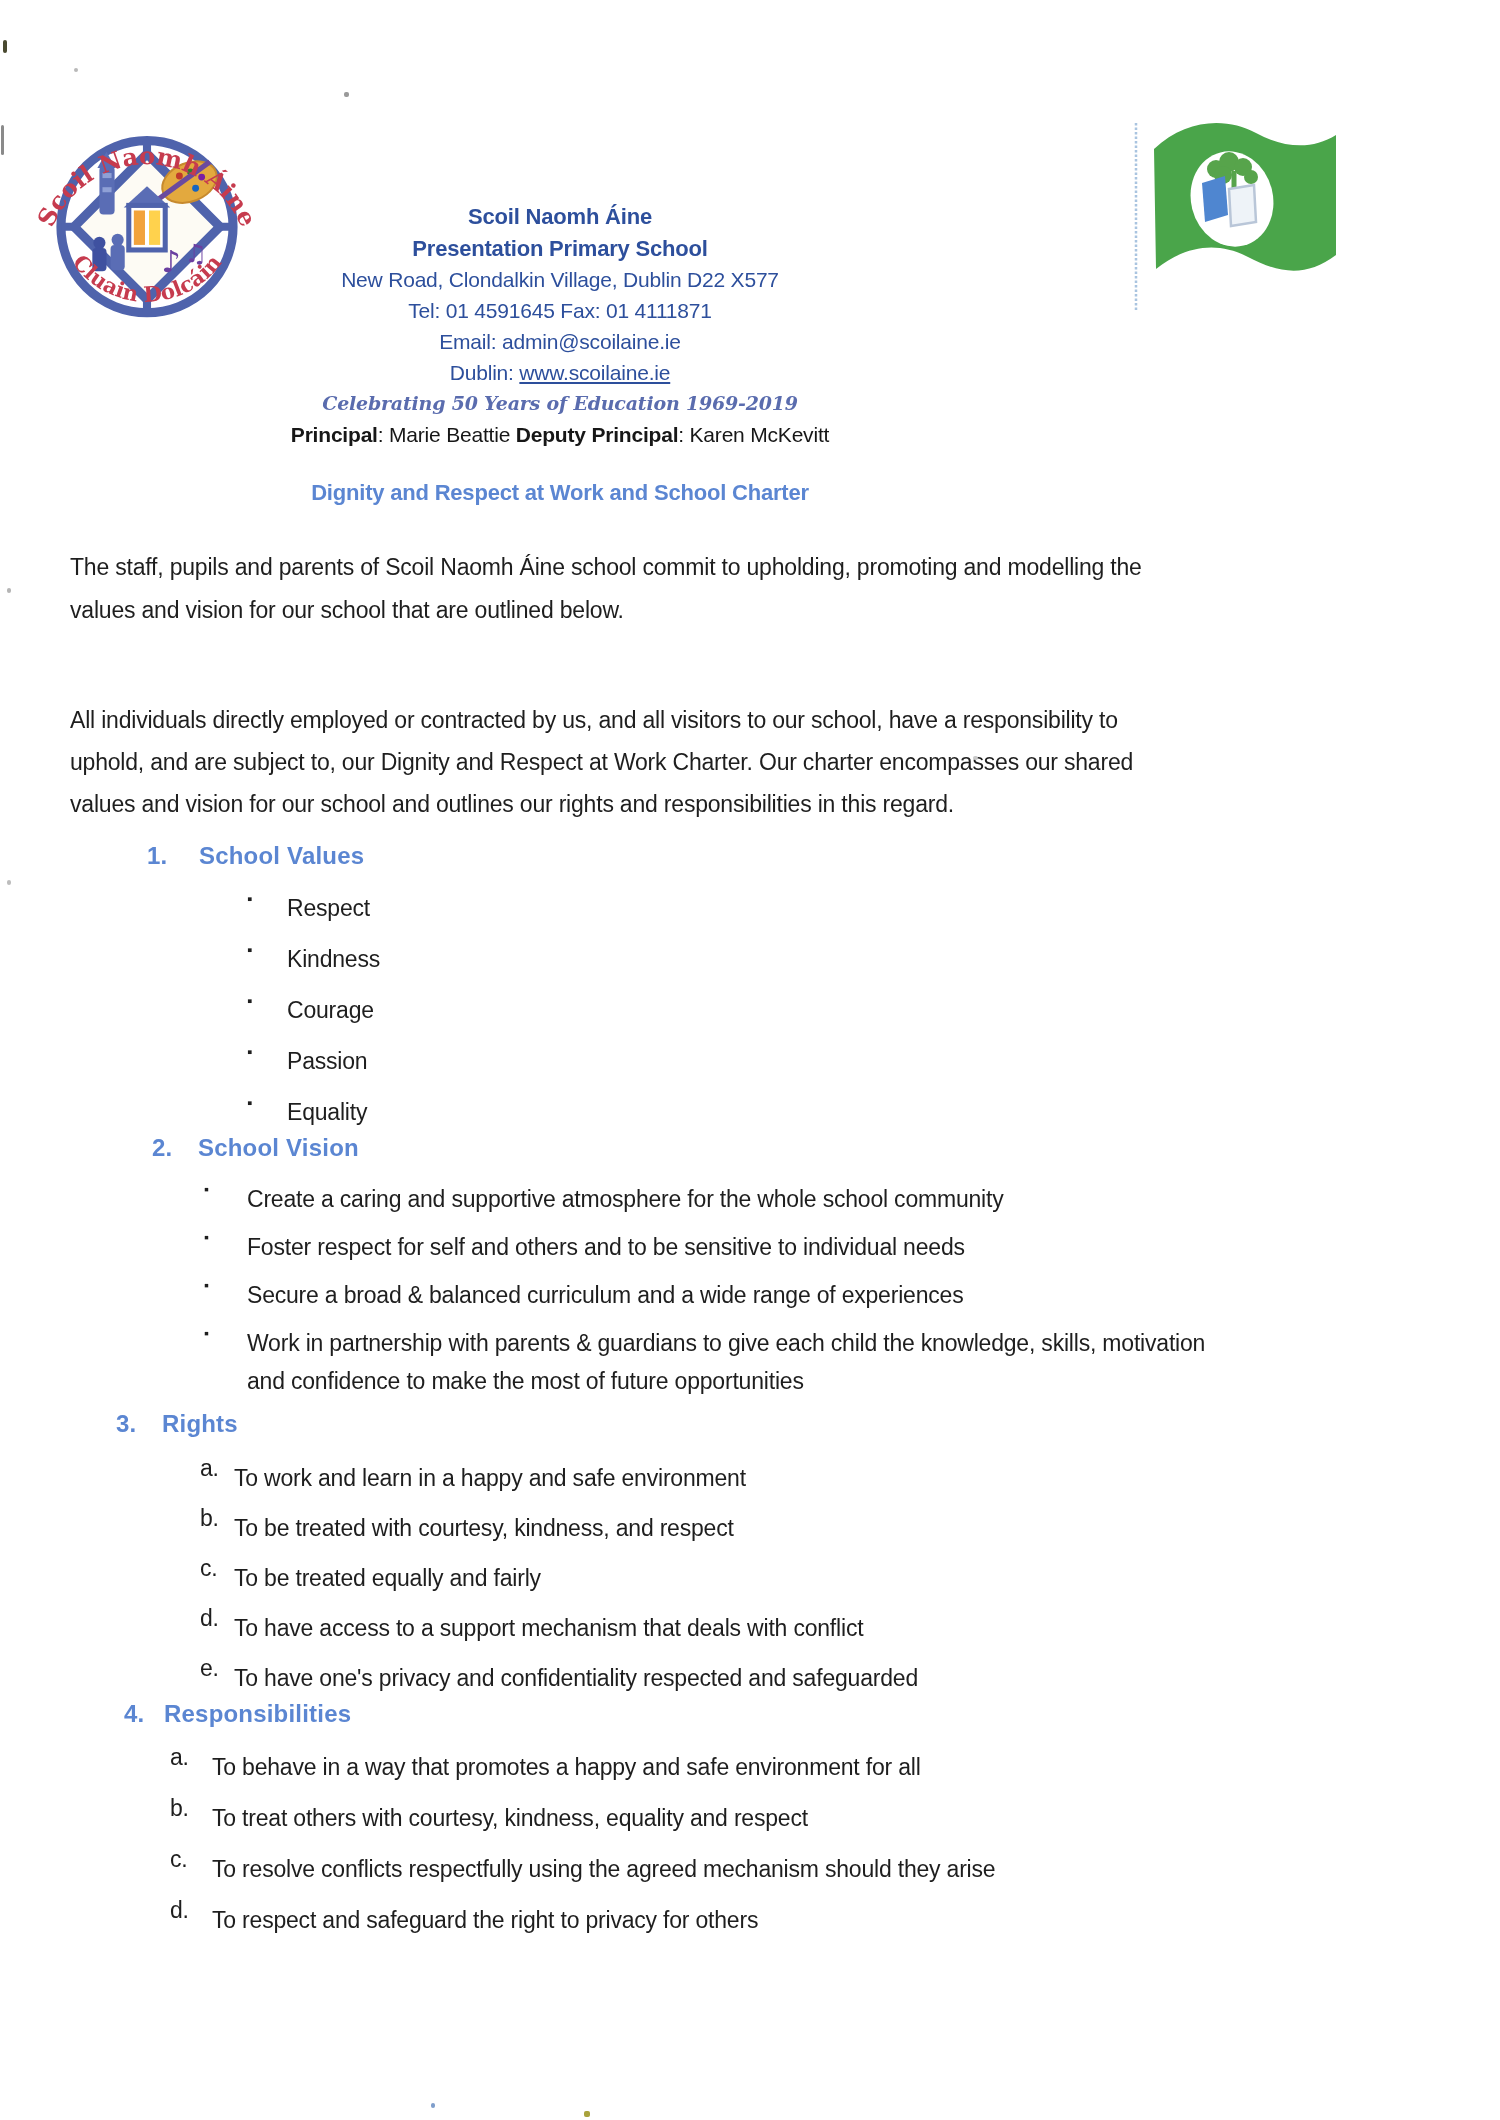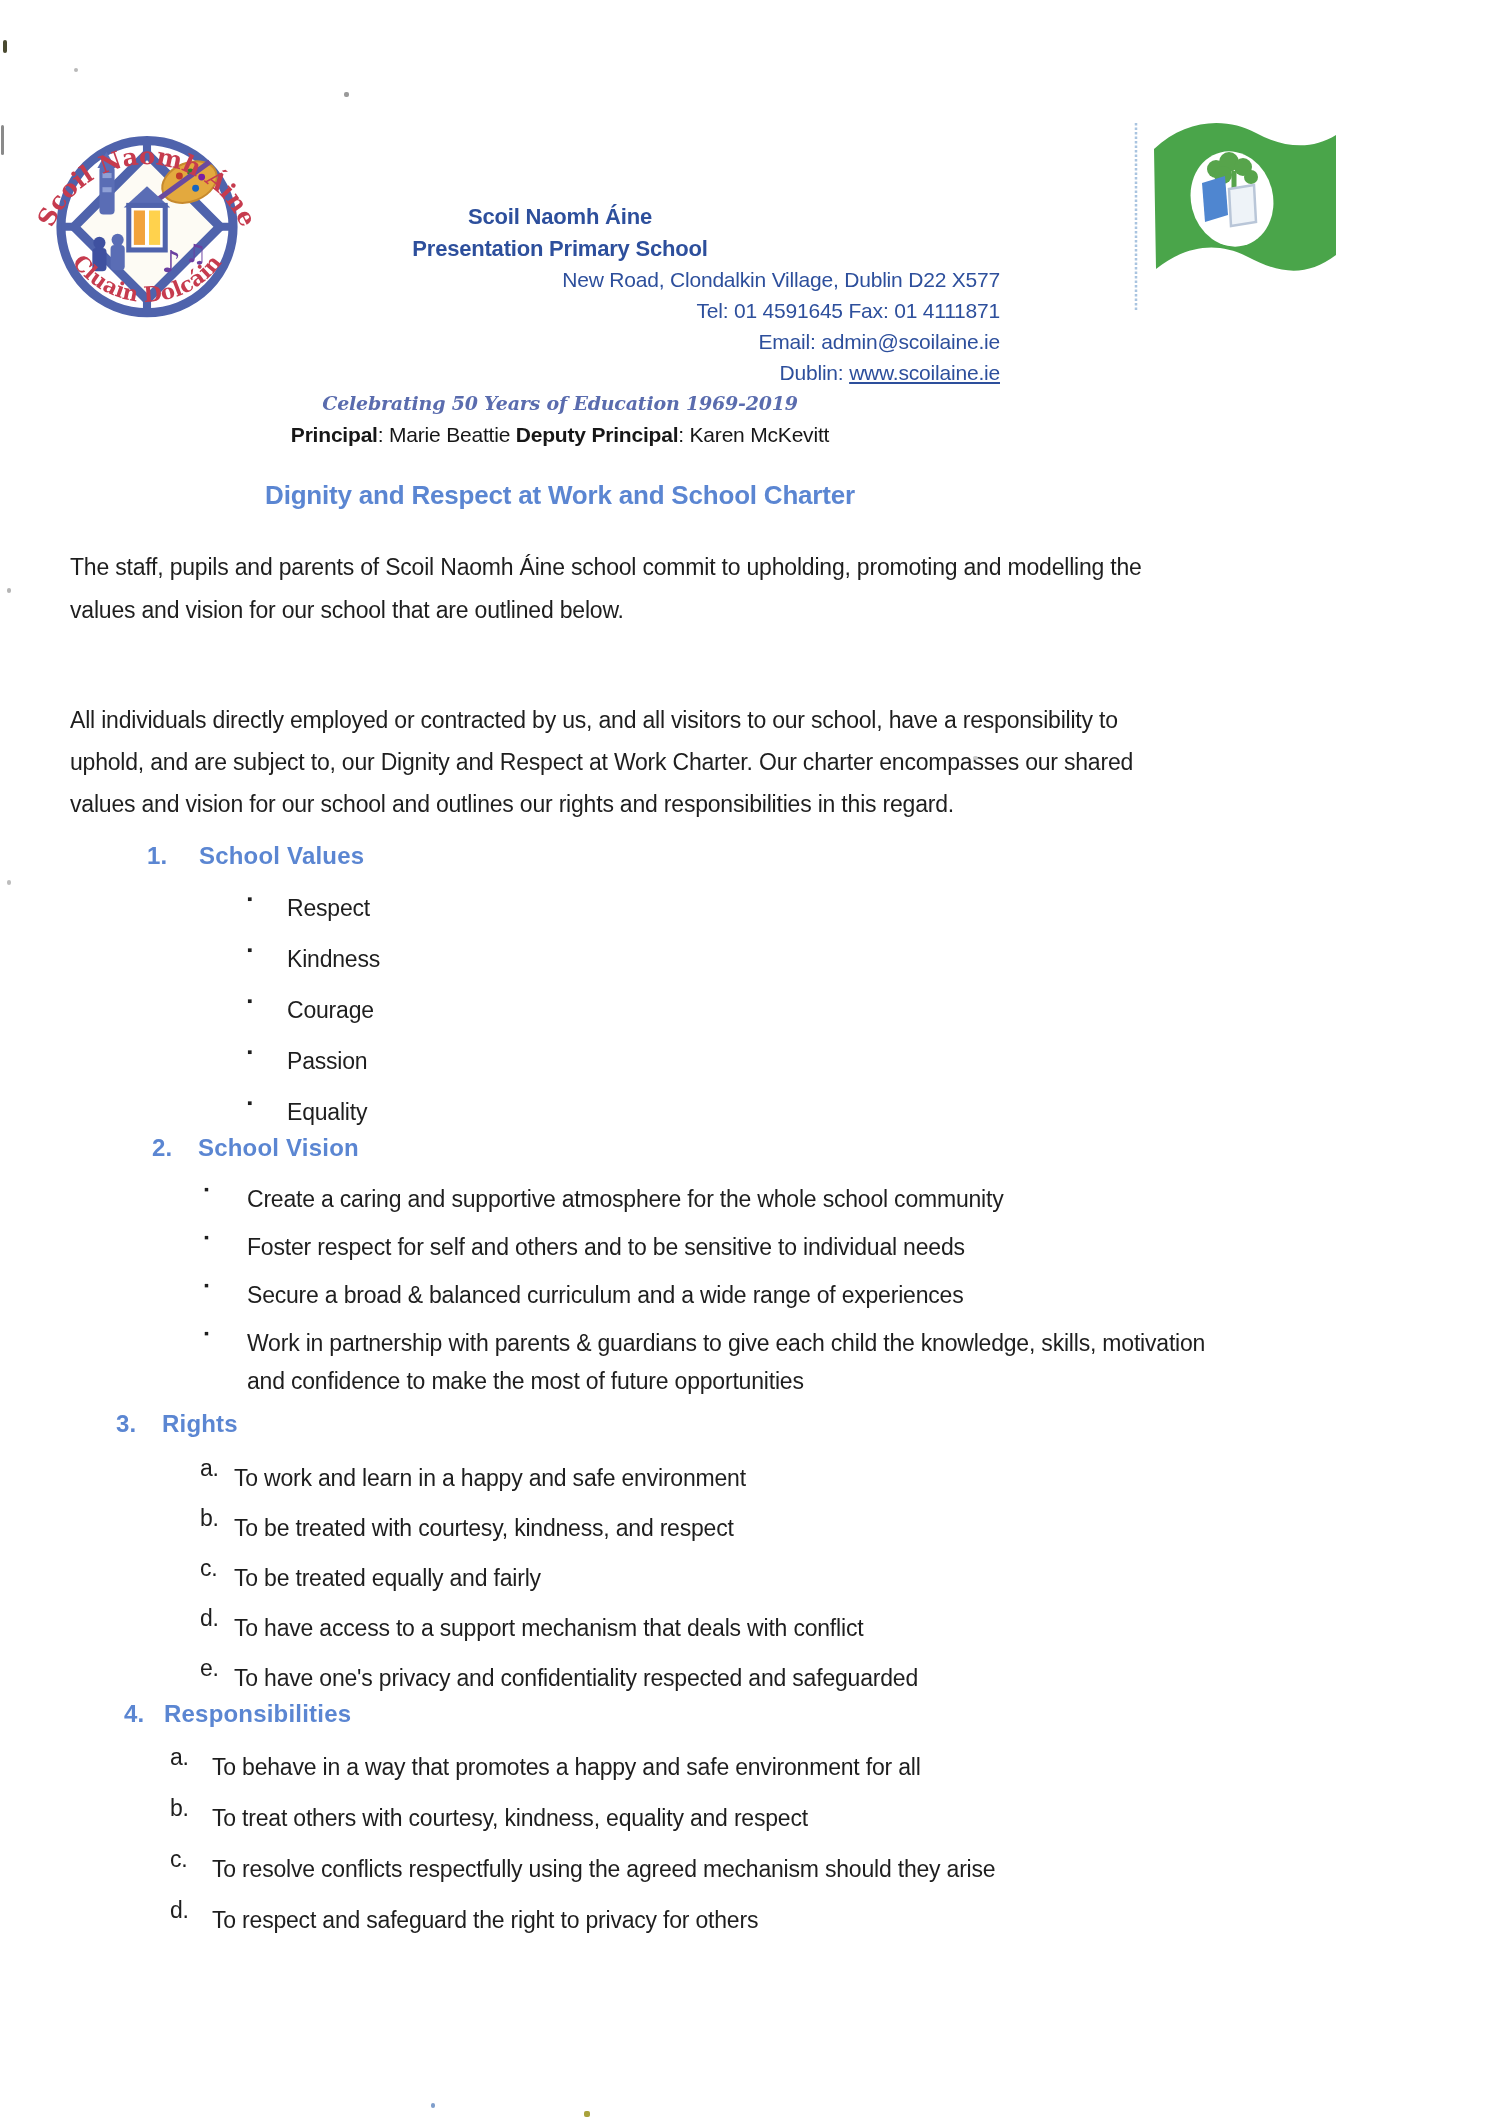--- a/index.html
+++ b/index.html
@@ -7,31 +7,31 @@
     position:relative;width:1500px;height:2120px;background:#ffffff;
     margin:0 auto;overflow:hidden;
     font-family:"Liberation Sans",sans-serif;color:#1e1e1e;
   }
   
   .crest{position:absolute;left:34px;top:88px;width:226px;height:248px;}
   .flag{position:absolute;left:1128px;top:103px;width:228px;height:238px;}
   
   .header-block{position:absolute;left:120px;top:200px;width:880px;text-align:center;
     color:#2d4f9c;letter-spacing:-0.2px;}
-  .hl{line-height:31px;font-size:21px;text-align:right;}
+  .hl{line-height:31px;font-size:21px;}
   .hl-name{font-size:22px;font-weight:bold;line-height:33px;}
   .hl-type{font-size:22px;font-weight:bold;line-height:31px;}
   .hl-web a, .weblink{color:#2d4f9c;text-decoration:underline;cursor:pointer;}
   .hl-script{font-family:"DejaVu Serif",serif;font-style:italic;font-weight:bold;
     font-size:19px;line-height:31px;color:#5a6cae;}
   .hl-principal{color:#171717;font-size:21px;line-height:32px;}
   .hl-principal .blb{font-weight:bold;}
   
   .doc-title{position:absolute;left:120px;top:480px;width:880px;text-align:center;
-    font-size:26px;font-weight:bold;color:#5b86d2;letter-spacing:-0.2px;}
+    font-size:22px;font-weight:bold;color:#5b86d2;letter-spacing:-0.2px;}
   
   .para{position:absolute;left:70px;font-size:23px;line-height:43px;
     letter-spacing:-0.2px;color:#1e1e1e;margin:0;}
   .p1{top:546px;width:1075px;}
   .p2{top:652px;width:1090px;line-height:42px;margin-top:47px;}
   
   .section{position:absolute;left:12px;width:1400px;}
   .sec-head{color:#5b86d2;font-size:24px;font-weight:bold;letter-spacing:0.2px;}
   .sec-head .num{display:inline-block;}
   .s1{top:842px;} .s1 .sec-head{padding-left:135px;} .s1 .num{width:52px;}

